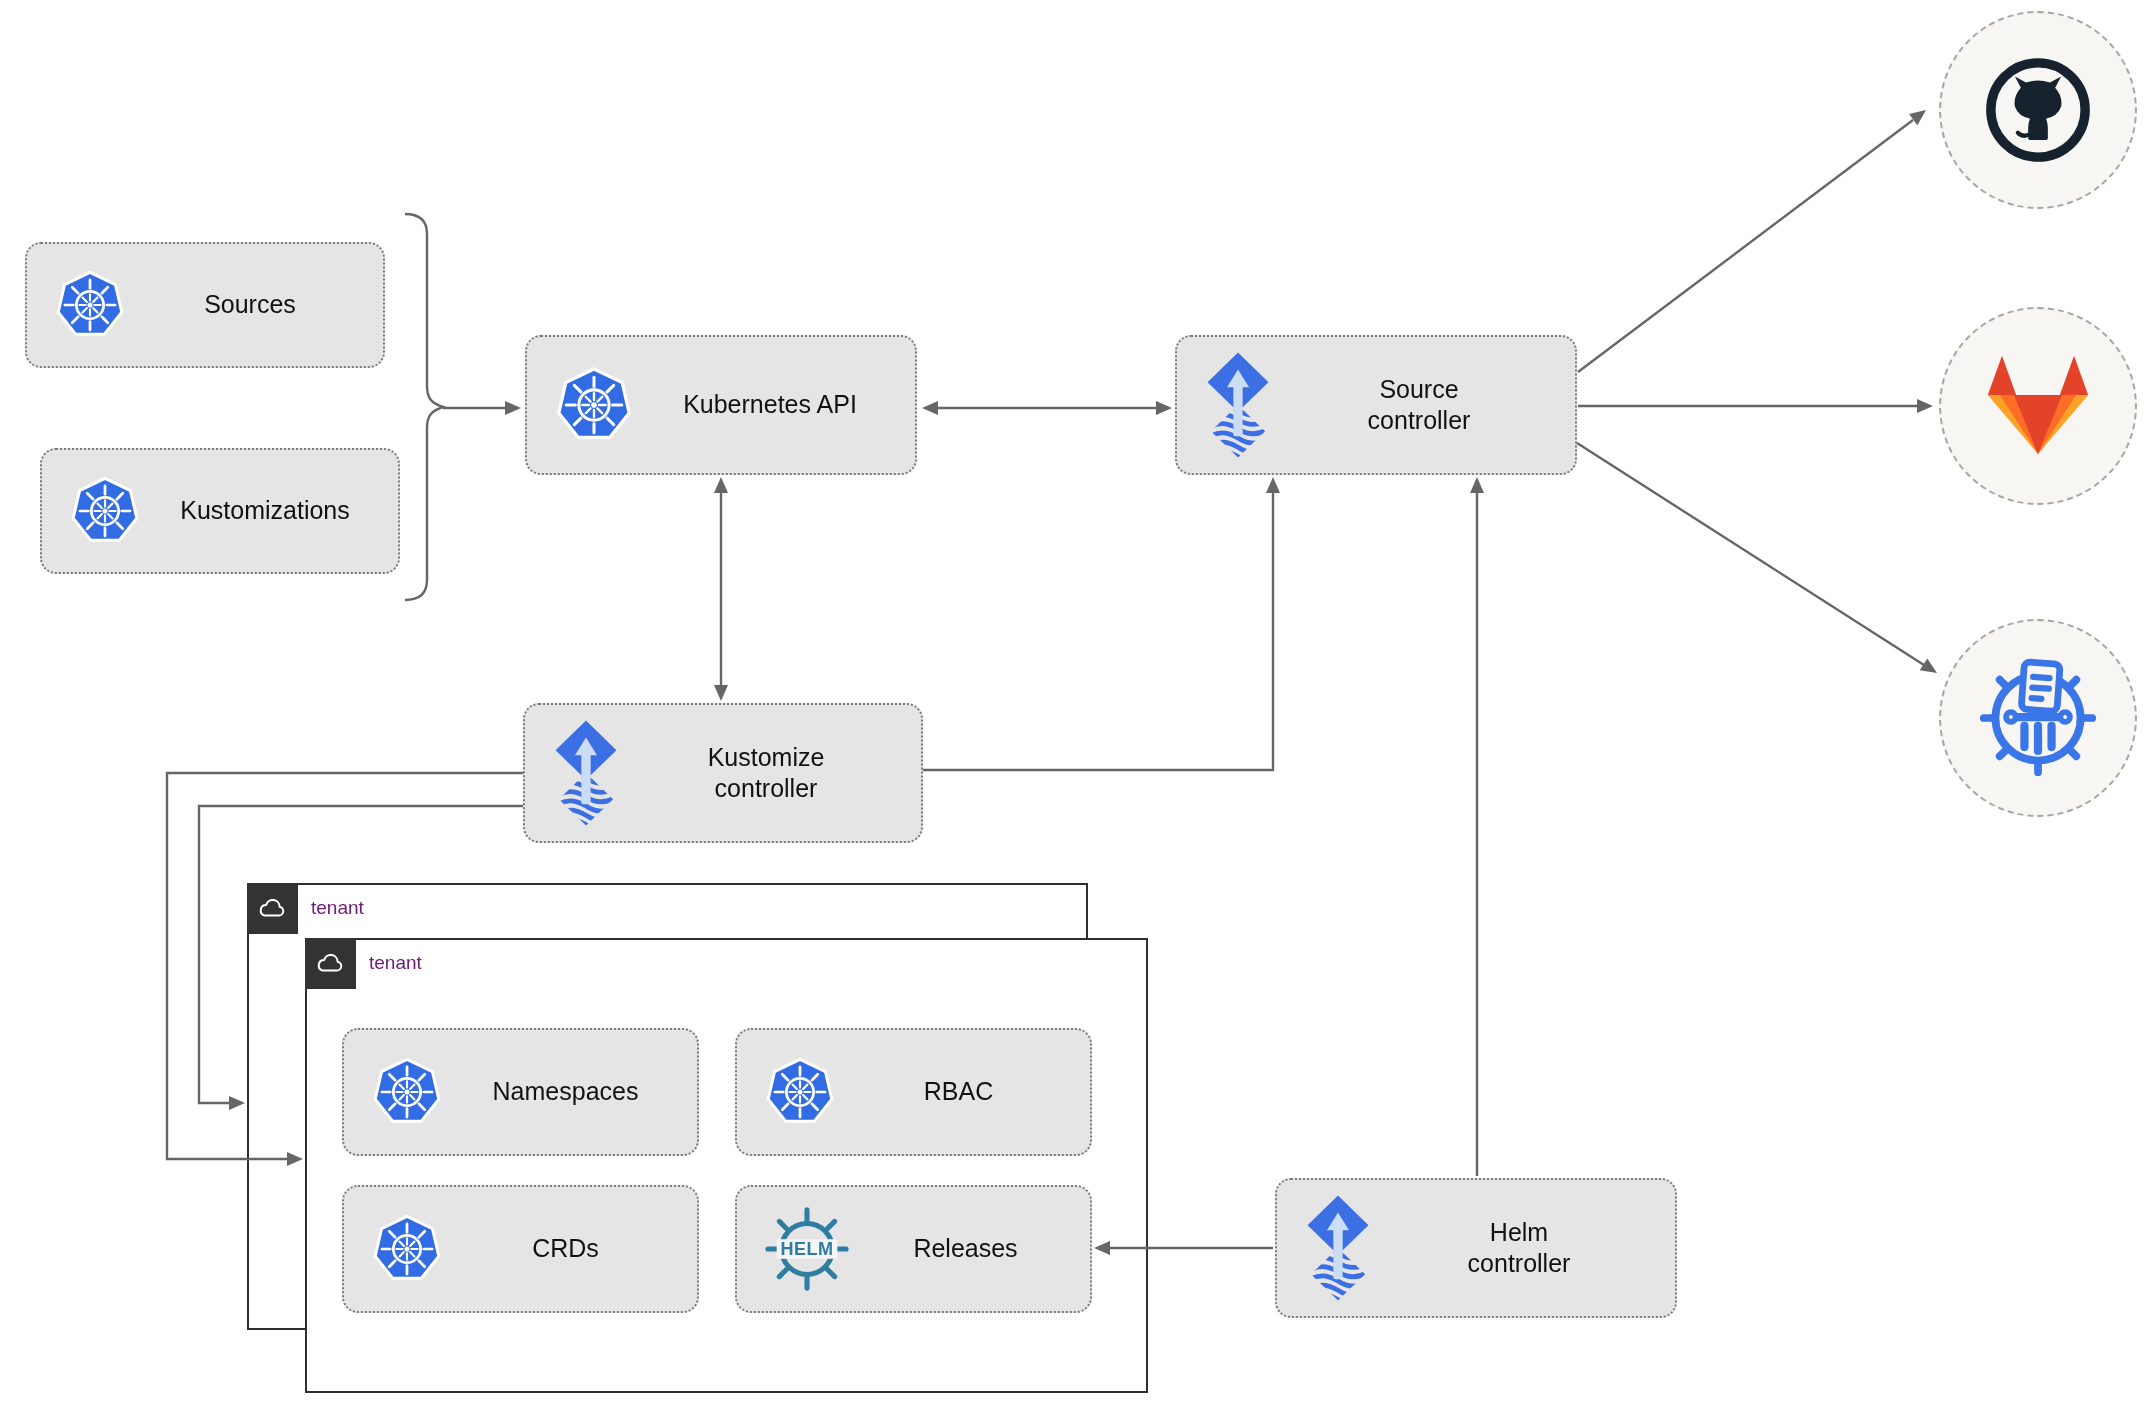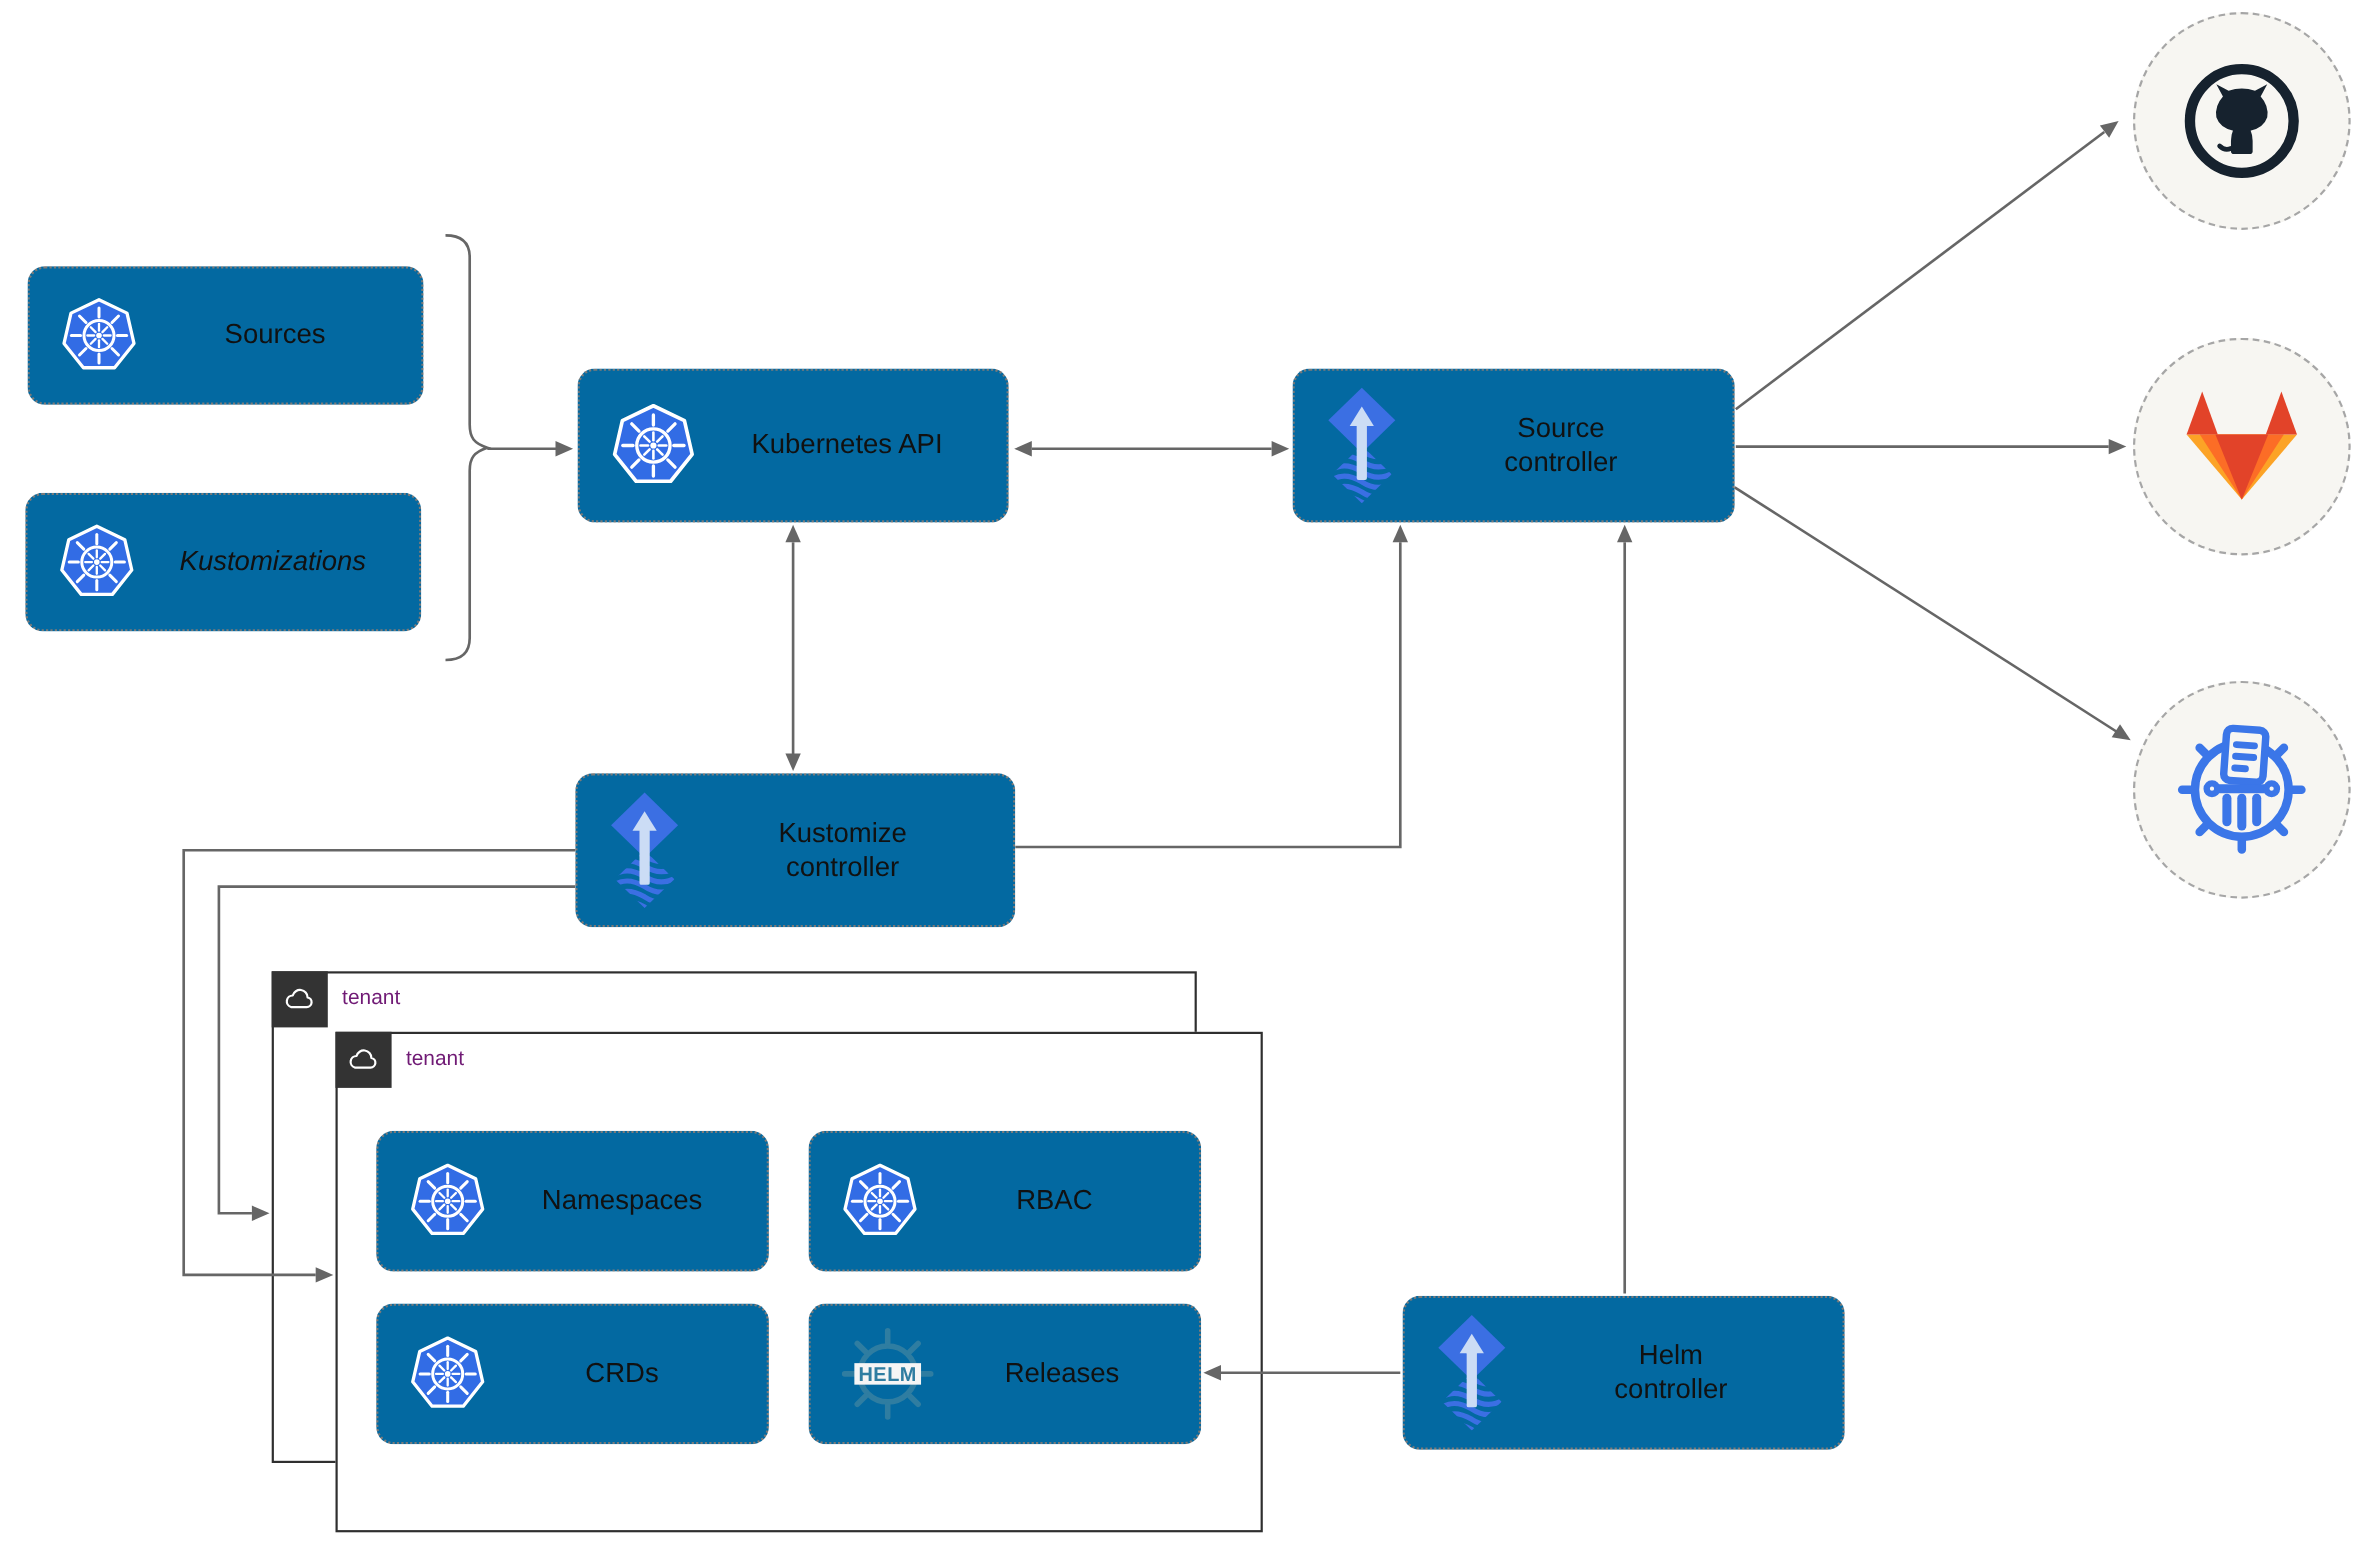--- a/index.html
+++ b/index.html
@@ -1,19 +1,19 @@
 <!DOCTYPE html>
 <html><head>
 <meta charset="utf-8">
 <style>
   html,body{margin:0;padding:0;background:#ffffff;}
   .canvas{position:relative;width:2144px;height:1407px;background:#fff;overflow:hidden;
           font-family:"Liberation Sans", sans-serif;}
   
-  .node{position:absolute;background:#0369a1;border:2.5px dotted #7a7a7a;border-radius:16px;
+  .node{position:absolute;background:#e5e5e5;border:2.5px dotted #7a7a7a;border-radius:16px;
         display:flex;align-items:center;box-sizing:border-box;padding-left:26px;z-index:4;}
   .node .label{flex:1;text-align:center;font-size:25px;color:#111;white-space:pre-line;
                line-height:1.25;padding-right:10px;}
   .icon-k8s{width:74px;height:74px;flex:0 0 auto;}
   .icon-k8s.big{width:82px;height:82px;}
   .icon-flux{width:70px;height:110px;flex:0 0 auto;}
   .icon-helm{width:88px;height:88px;flex:0 0 auto;}
   
   .tenant{position:absolute;background:#ffffff;border:2.5px solid #2f2f2f;box-sizing:border-box;}
   .tenant-outer{left:247px;top:883px;width:841px;height:447px;z-index:1;}
@@ -168,21 +168,21 @@
     <span class="tenant-label">tenant</span>
   </div>
 
   <div class="node" style="left:25px;top:242px;width:360px;height:126px;">
     <svg class="icon-k8s">
         <use href="#sym-k8s"></use>
       </svg>
     <span class="label">Sources</span>
   </div>
 
-  <div class="node" style="left:23px;top:448px;width:360px;height:126px;font-style:italic;">
+  <div class="node" style="left:40px;top:448px;width:360px;height:126px;">
     <svg class="icon-k8s">
         <use href="#sym-k8s"></use>
       </svg>
     <span class="label">Kustomizations</span>
   </div>
 
   <div class="node" style="left:525px;top:335px;width:392px;height:140px;justify-content:space-between;">
     <svg class="icon-k8s big">
         <use href="#sym-k8s"></use>
       </svg>

